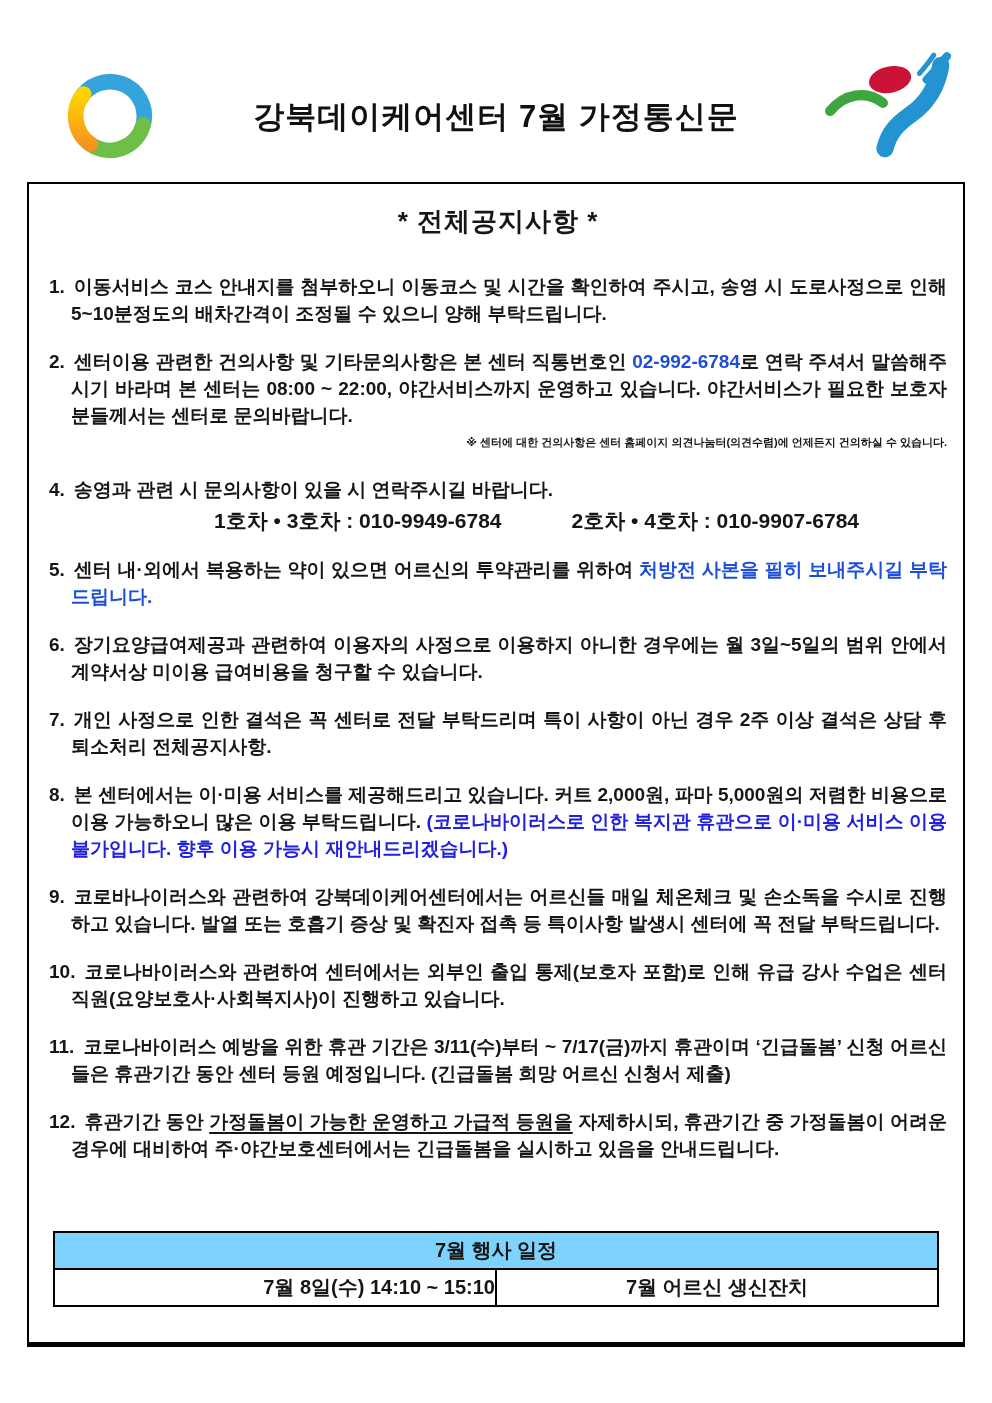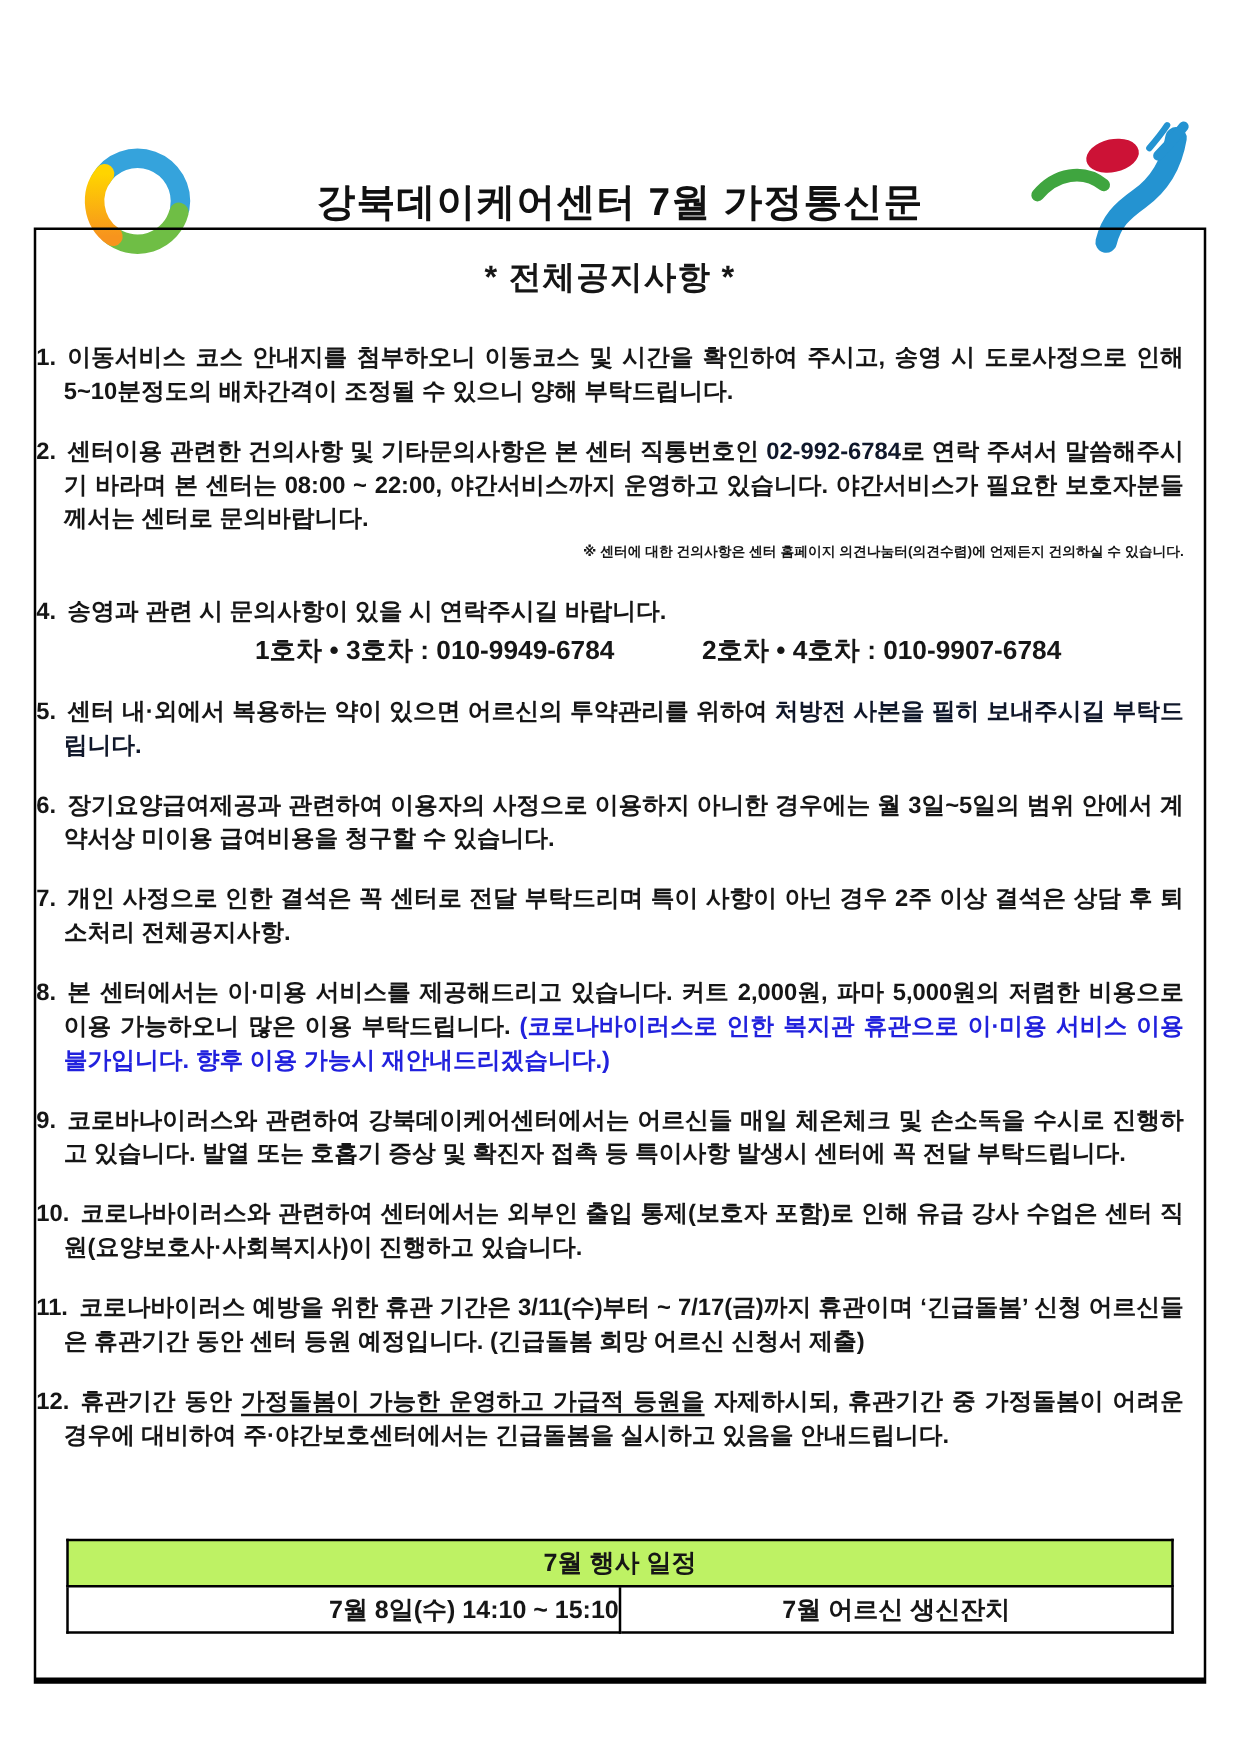--- a/index.html
+++ b/index.html
@@ -2,55 +2,55 @@
 <html><head>
 <meta charset="utf-8">
 <style>
   html,body{margin:0;padding:0;}
   body{
     width:992px;height:1403px;background:#ffffff;position:relative;
     font-family:"Liberation Sans","DejaVu Sans",sans-serif;
     font-weight:700;color:#161616;overflow:hidden;
   }
   
-  .header{position:absolute;left:0;top:0;width:992px;height:218px;margin-top:45px;}
+  .header{position:absolute;left:0;top:0;width:992px;height:218px;}
   .logo-left{position:absolute;left:58px;top:64px;width:104px;height:104px;}
   .page-title{
     position:absolute;left:0;right:0;top:96px;text-align:center;
     font-size:31px;letter-spacing:1px;color:#111;
   }
   .logo-right{position:absolute;right:38px;top:50px;width:132px;height:118px;}
   
   .notice-box{
     position:absolute;left:27px;top:182px;width:938px;height:1165px;
     box-sizing:border-box;border:2px solid #000;border-bottom-width:5px;
-    padding:8px 16px 0 0;overflow:hidden;
+    padding:8px 16px 0 20px;overflow:hidden;
   }
   .notice-title{text-align:center;font-size:26px;margin:12px 0 34px;letter-spacing:1px;}
   .item{
     font-size:19px;line-height:27px;margin-bottom:21px;
     padding-left:22px;text-indent:-22px;text-align:justify;
   }
   .num{margin-right:9px;}
-  .red{color:#0f172a;}
+  .red{color:#1d4ed8;}
   .blue{color:#2121dd;}
   .u{text-decoration:underline;text-decoration-thickness:2px;text-underline-offset:4px;}
   .note{text-indent:0;margin:1px 0 0 -3px;font-size:11px;line-height:25px;text-align:right;}
   .phones{text-indent:0;margin:3px 0 0 55px;font-size:21px;line-height:29px;text-align:center;}
   .phones .p2{margin-left:70px;}
   
   .sched{
     position:absolute;left:24px;right:24px;bottom:35px;
     border-collapse:collapse;table-layout:fixed;width:calc(100% - 48px);
   }
   .sched td{
     border:2px solid #000;text-align:center;font-size:20px;
     padding:4px 0;height:25px;font-weight:700;
   }
-  .sched .th{background:#bef264;margin-left:15px;}
+  .sched .th{background:#7dd3fc;margin-left:15px;}
   .sched .c1{width:41%;text-align:right;}
 </style>
 </head>
 <body>
 
 <div class="header">
   <svg class="logo-left" viewBox="0 0 100 100">
     <defs>
       <linearGradient id="orangeGrad" x1="0" y1="0" x2="0" y2="1">
         <stop offset="0" stop-color="#ffd400"></stop>

